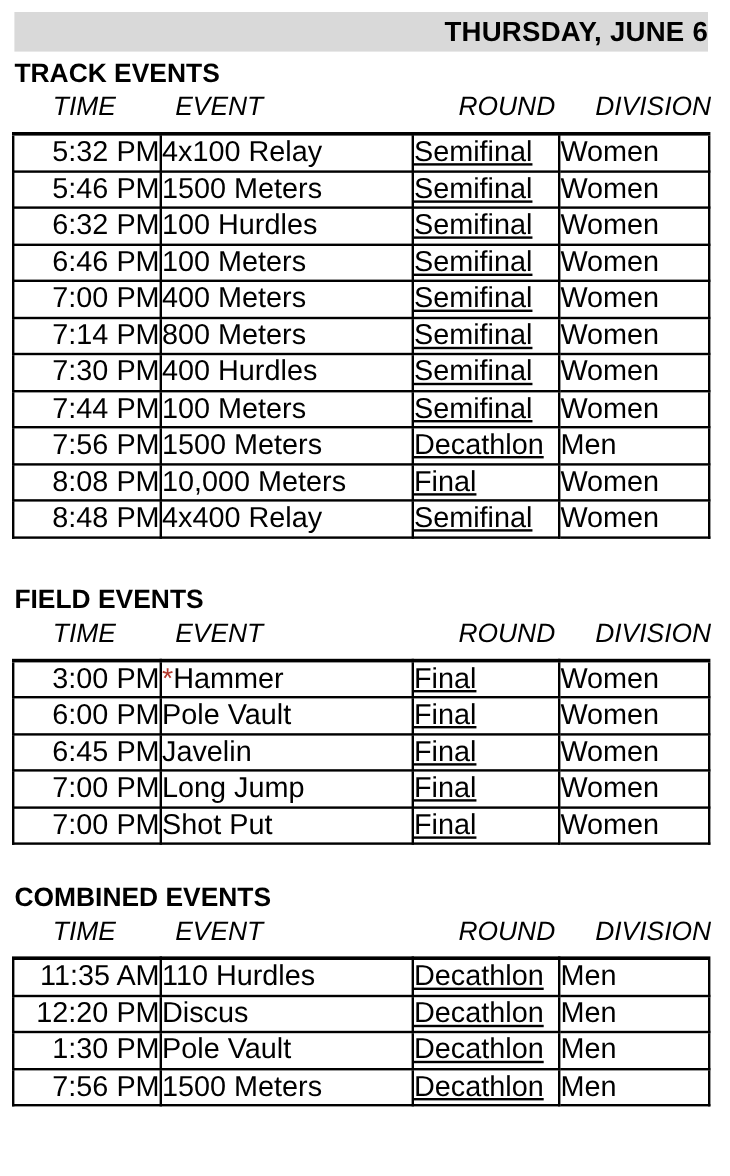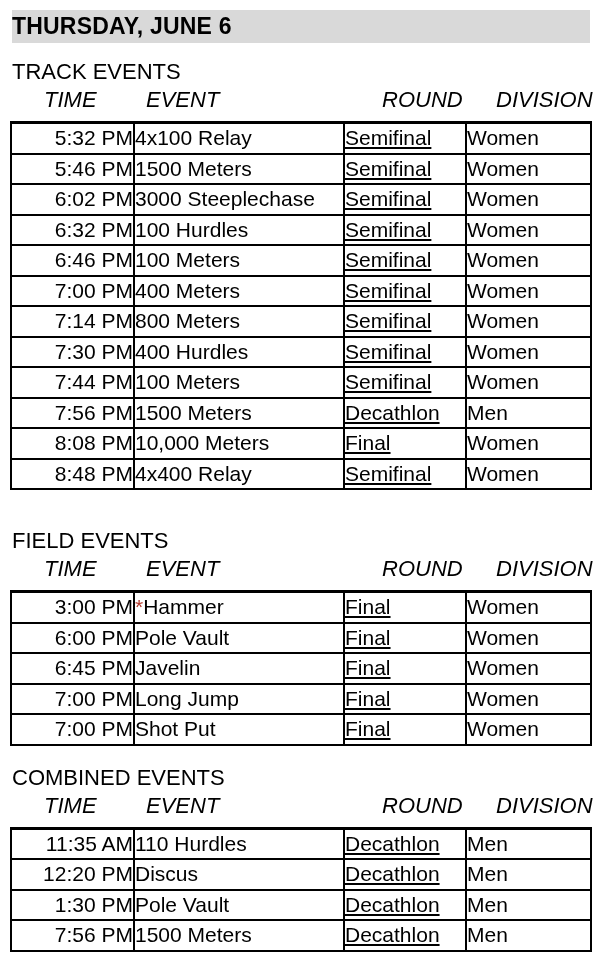--- a/index.html
+++ b/index.html
@@ -13,59 +13,59 @@
     font-family: "Liberation Sans", sans-serif;
     color: #000000;
     overflow: hidden;
   }
   .page {
     position: relative;
     width: 608px;
     height: 980px;
   }
   .title-bar {
-    margin: 10px 18px 16px 12px;
+    margin: 10px 18px 5px 12px;
     height: 33px;
     background: #d9d9d9;
     display: flex;
     align-items: center;
-    justify-content: flex-start;
+    justify-content: flex-end;
   }
   .title-bar span {
     font-size: 23px;
     font-weight: bold;
     letter-spacing: 0.2px;
   }
   .evt-section .sec-head {
     margin: 4px 0 0 12px;
     font-size: 22px;
-    font-weight: normal;
+    font-weight: bold;
     line-height: 25px;
   }
   .evt-section.gap-large .sec-head { margin-top: 38px; }
-  .evt-section.gap-medium .sec-head { margin-top: 19px; }
+  .evt-section.gap-medium .sec-head { margin-top: 31px; }
   .col-heads {
     position: relative;
     height: 26px;
     margin: 3px 0 8px 0;
     font-size: 22px;
     font-style: italic;
     line-height: 26px;
   }
   .ch { position: absolute; top: 0; white-space: nowrap; margin-left: 26px; }
   .ch-time     { left: 18px; }
   .ch-event    { left: 120px; }
   .ch-round    { left: 356px; }
   .ch-division { left: 470px; }
   table.sched {
     margin-left: 10px;
     width: 580px;
     border-collapse: collapse;
     table-layout: fixed;
-    font-size: 21px;
+    font-size: 24px;
   }
   table.sched, table.sched td {
     border: 2px solid #000000;
   }
   table.sched { border-top-width: 3px; }
   table.sched td {
     height: 28.5px;
     padding: 0;
     line-height: 28px;
     overflow: hidden;
@@ -114,26 +114,20 @@
     <td class="c-division">Women</td>
   </tr>
 
   <tr>
     <td class="c-time">5:46 PM</td>
     <td class="c-event"><span class="marker" style="color: rgb(178, 58, 46);"></span><span>1500 Meters</span></td>
     <td class="c-round">Semifinal</td>
     <td class="c-division">Women</td>
   </tr>
 
-  <tr>
-    <td class="c-time">6:02 PM</td>
-    <td class="c-event"><span class="marker" style="color: rgb(178, 58, 46);"></span><span>3000 Steeplechase</span></td>
-    <td class="c-round">Semifinal</td>
-    <td class="c-division">Women</td>
-  </tr>
 
   <tr>
     <td class="c-time">6:32 PM</td>
     <td class="c-event"><span class="marker" style="color: rgb(178, 58, 46);"></span><span>100 Hurdles</span></td>
     <td class="c-round">Semifinal</td>
     <td class="c-division">Women</td>
   </tr>
 
   <tr>
     <td class="c-time">6:46 PM</td>

